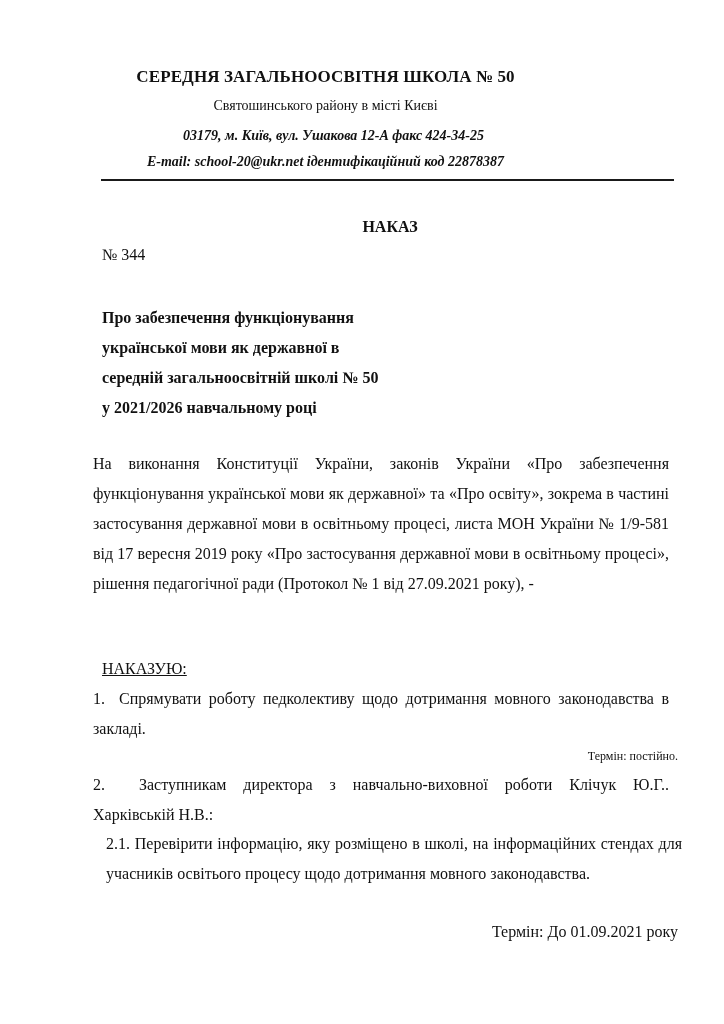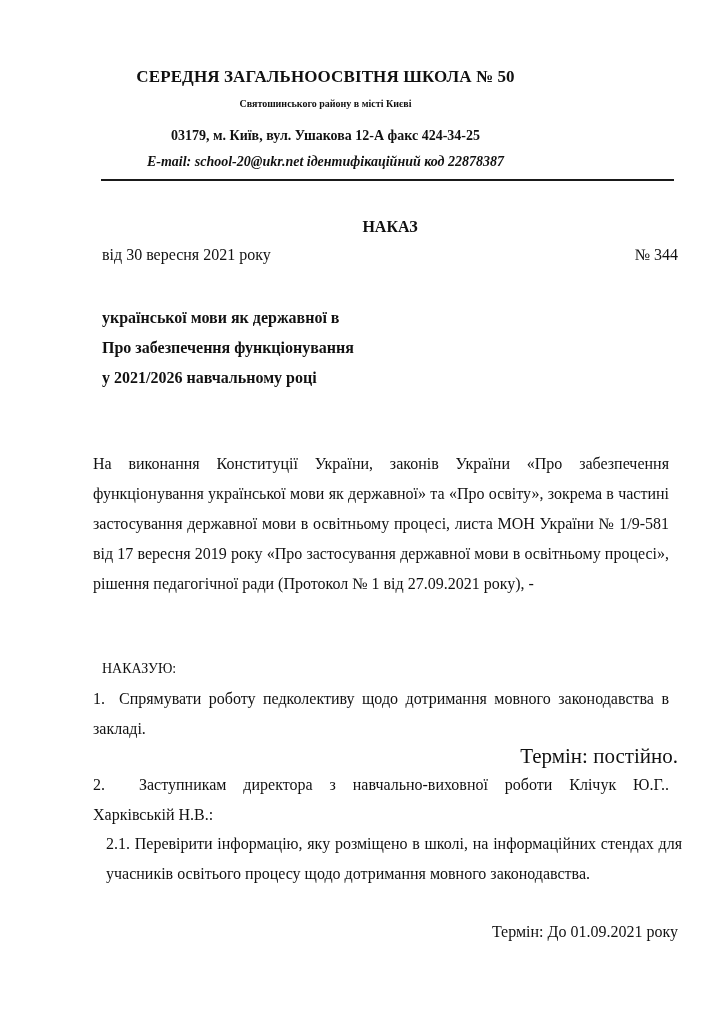--- a/index.html
+++ b/index.html
@@ -18,27 +18,29 @@
     .abs { position: absolute; }
     .center { left: 0; width: 651px; text-align: center; }
     .hdr-title {
       top: 67px;
       font-size: 17px;
       font-weight: bold;
       letter-spacing: 0.1px;
     }
     .hdr-sub {
       top: 98px;
-      font-size: 10px;
-      font-weight: bold;
+      font-size: 14px;
+      font-weight: normal;
     }
     .hdr-addr {
       top: 128px;
       font-size: 14px;
       font-weight: bold;
+      font-style: italic;
+      padding-left: 8px;
     }
     .hdr-email {
       top: 154px;
       font-size: 14px;
       font-weight: bold;
       font-style: italic;
     }
     .rule {
       top: 179px;
       left: 101px;
@@ -70,23 +72,23 @@
     }
     .body-text {
       left: 93px;
       width: 576px;
       font-size: 16px;
       line-height: 30px;
       text-align: justify;
       text-align-last: left;
     }
     .p-intro { top: 449px; }
-    .nakazuyu { top: 654px; left: 102px; font-size: 14px; line-height: 30px; }
+    .nakazuyu { top: 654px; left: 102px; font-size: 16px; line-height: 30px; text-decoration: underline; }
     .item1 { top: 684px; }
-    .term1 { top: 741px; right: 46px; font-size: 21px; line-height: 30px; text-align: right; }
+    .term1 { top: 741px; right: 46px; font-size: 12px; line-height: 30px; text-align: right; }
     .item2 { top: 770px; }
     .item21 { top: 829px; margin-left: 13px; }
     .term2 { top: 917px; right: 46px; font-size: 16px; line-height: 30px; text-align: center; }
     .item1 .num { display: inline-block; width: 26px; }
     .item2 .num { display: inline-block; width: 46px; }
   </style>
 </head>
 <body>
 
 <div>
@@ -94,27 +96,27 @@
   <div class="abs center hdr-title">СЕРЕДНЯ ЗАГАЛЬНООСВІТНЯ ШКОЛА № 50</div>
   <div class="abs center hdr-sub">Святошинського району в місті Києві</div>
   <div class="abs center hdr-addr">03179, м. Київ, вул. Ушакова 12-А  факс 424-34-25</div>
   <div class="abs center hdr-email">E-mail: school-20@ukr.net ідентифікаційний код 22878387</div>
 
   <div class="abs rule"></div>
 
   <div class="abs order-title">НАКАЗ</div>
 
   <div class="abs date-line">
-    <span>від 30 вересня 2021 року</span>
     <span>№ 344</span>
   </div>
 
   <div class="abs subject">
+    <div>Про забезпечення функціонування</div>
     <div>української мови як державної в</div>
-    <div>Про забезпечення функціонування</div>
+    <div>середній загальноосвітній школі № 50</div>
     <div>у 2021/2026 навчальному році</div>
   </div>
 
   <div class="abs body-text p-intro">На виконання Конституції України, законів України «Про забезпечення функціонування української мови як державної» та «Про освіту», зокрема в частині застосування державної мови в освітньому процесі, листа МОН України № 1/9-581 від 17 вересня 2019 року «Про застосування державної мови в освітньому процесі», рішення педагогічної ради (Протокол № 1 від 27.09.2021 року), -</div>
 
   <div class="abs nakazuyu">НАКАЗУЮ:</div>
 
   <div class="abs body-text item1">
     <span class="num">1.</span><span>Спрямувати роботу педколективу щодо дотримання мовного законодавства в закладі.</span>
   </div>

